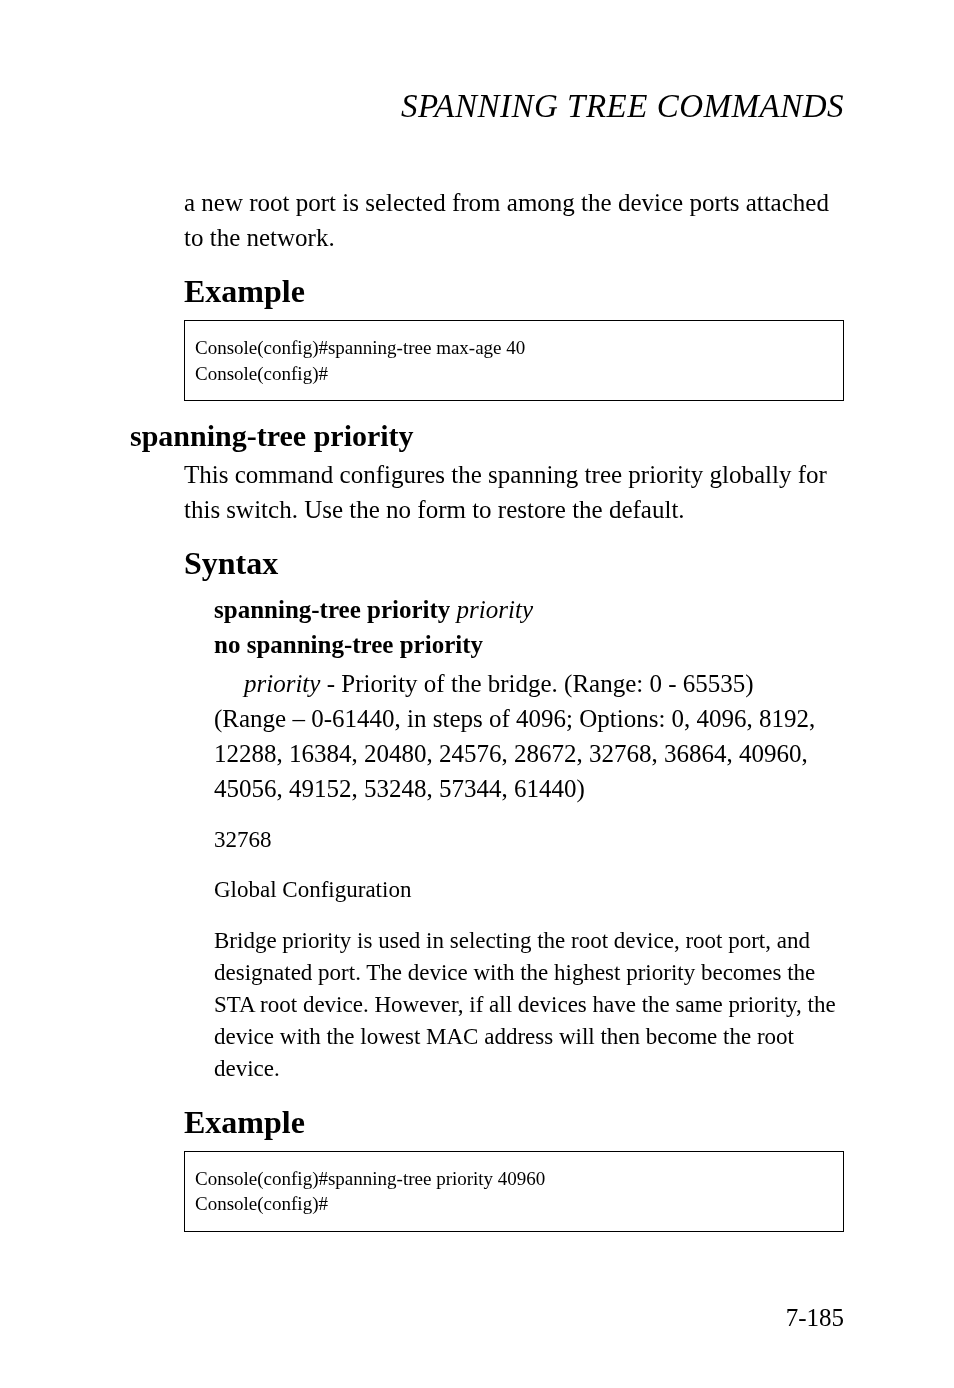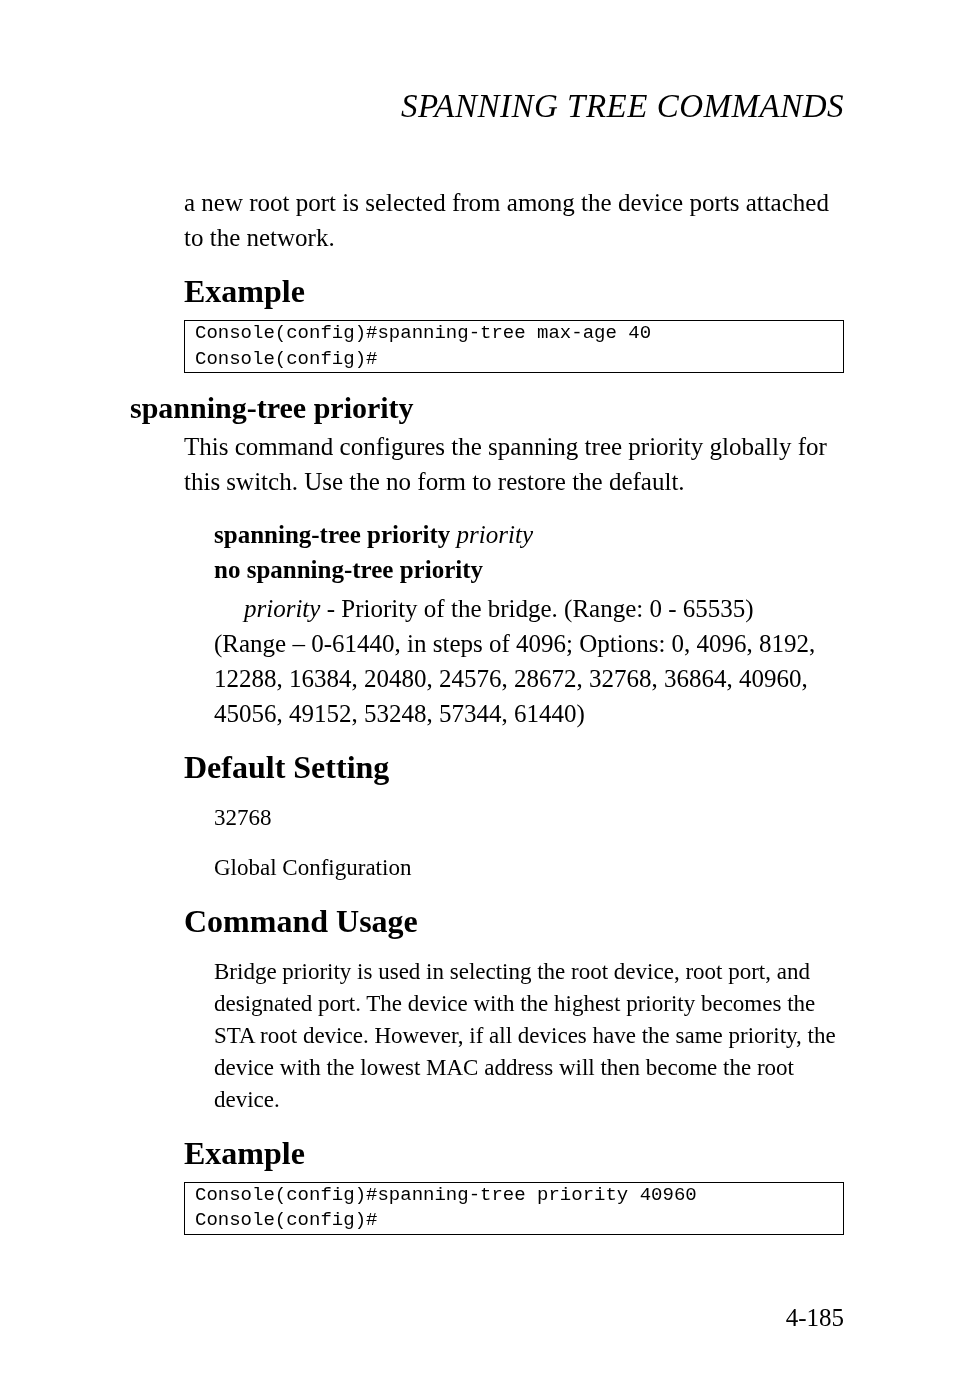--- a/index.html
+++ b/index.html
@@ -34,22 +34,22 @@
     margin: 0 0 18px 54px;
   }
   .section-label {
     font-size: 32px;
     font-weight: bold;
     margin: 12px 0 10px 54px;
   }
   .code-box {
     margin: 0 0 18px 54px;
     border: 1px solid #000000;
-    padding: 0 10px;
-    font-family: Liberation Mono, monospace;
+    padding: 14px 10px;
+    font-family: Liberation Serif, serif;
     font-size: 19px;
     line-height: 1.35;
     white-space: pre;
   }
   h2.command-title {
     font-size: 30px;
     font-weight: bold;
     margin: 10px 0 4px 0;
   }
   .syntax-block {
@@ -91,38 +91,37 @@
   <div class="section-label">Example</div>
   <div class="code-box">Console(config)#spanning-tree max-age 40
 Console(config)#</div>
 
   <h2 class="command-title">spanning-tree priority</h2>
 
   <p class="body-text">
     <span>This command configures the spanning tree priority globally for this switch. Use the </span><span class="no-bold">no</span><span> form to restore the default.</span>
   </p>
 
+  <div class="section-label">Syntax</div>
   <div class="syntax-block">
     <div class="syntax-line1">
       <span class="bold">spanning-tree priority </span><span class="ital">priority</span>
     </div>
     <div class="syntax-line2">no spanning-tree priority</div>
     <div class="param-block">
       <span class="ital">priority</span><span> - Priority of the bridge. (Range: 0 - 65535)</span>
       <div style="margin-left:-30px;">(Range – 0-61440, in steps of 4096; Options: 0, 4096, 8192, 12288, 16384, 20480, 24576, 28672, 32768, 36864, 40960, 45056, 49152, 53248, 57344, 61440)</div>
     </div>
   </div>
 
-  <div class="section-label">Default Setting</div>
   <div class="value-indent">32768</div>
 
   <div class="value-indent">Global Configuration</div>
 
-  <div class="section-label">Command Usage</div>
   <div class="value-indent">Bridge priority is used in selecting the root device, root port, and designated port. The device with the highest priority becomes the STA root device. However, if all devices have the same priority, the device with the lowest MAC address will then become the root device.</div>
 
   <div class="section-label">Example</div>
   <div class="code-box">Console(config)#spanning-tree priority 40960
 Console(config)#</div>
 
-  <div class="page-number">4-185</div>
+  <div class="page-number">7-185</div>
 
 </div>
 
 </body></html>

